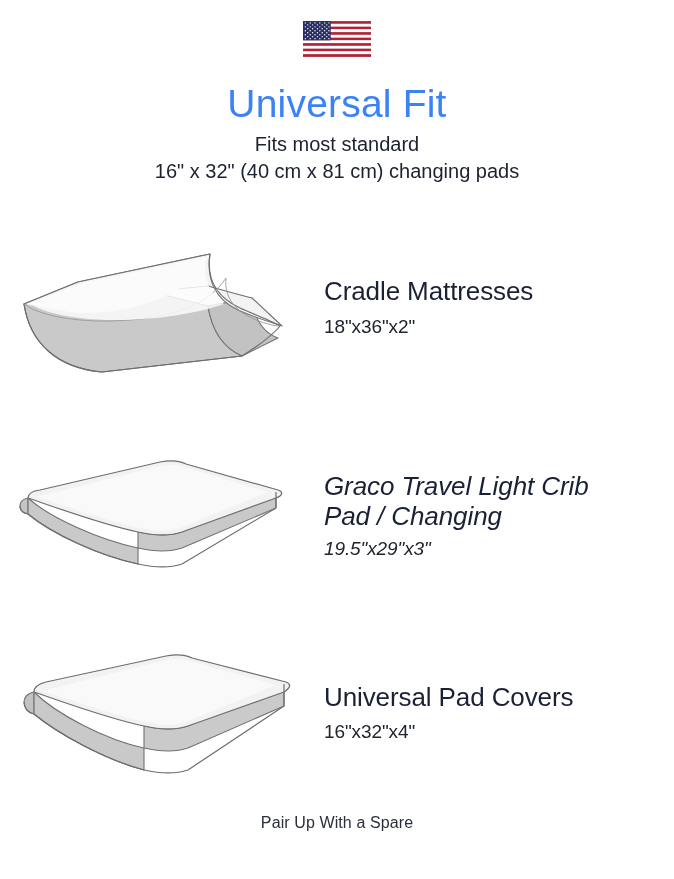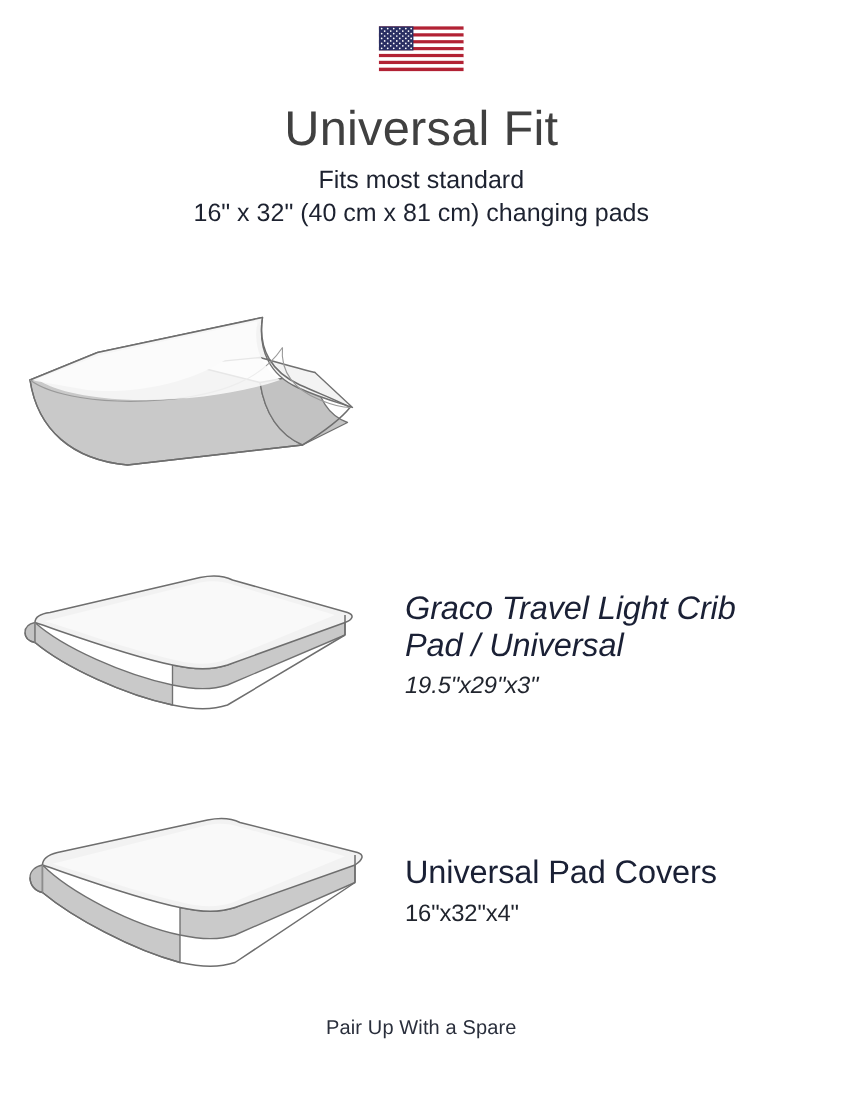--- a/index.html
+++ b/index.html
@@ -37,21 +37,21 @@
     position: absolute;
     left: 0;
     top: 82px;
     width: 674px;
     text-align: center;
   }
   .title {
     font-size: 39px;
     font-weight: 300;
     letter-spacing: 0.2px;
-    color: #404040;
+    color: #3b82f6;
     line-height: 1.15;
     margin: 0;
   }
   .subtitle {
     margin-top: 4px;
     font-size: 20px;
     font-weight: 400;
     color: #1d2230;
     line-height: 1.35;
   }
@@ -252,20 +252,24 @@
                C 48 136, 20 112, 14 72 Z" fill="none" stroke="#6e6e6e" stroke-width="1.2" stroke-linejoin="round"></path>
 
       <path d="M14 72 C 30 84, 70 92, 120 88 C 170 84, 200 70, 216 46" fill="none" stroke="#9a9a9a" stroke-width="0.9"></path>
 
       <path d="M216 46 C 214 66, 226 80, 246 88 C 256 92, 266 94, 270 94" fill="none" stroke="#9a9a9a" stroke-width="0.9"></path>
 
       <path d="M20 71 L 70 52 L 196 25 C 192 46, 200 62, 214 72
                C 180 84, 120 92, 70 86 C 46 83, 28 78, 20 71 Z" fill="#fbfbfb" stroke="none" opacity="0.85"></path>
     </svg>
   </div>
+  <div class="info">
+    <div class="prod-name">Cradle Mattresses</div>
+    <div class="prod-dims">18"x36"x2"</div>
+  </div>
 </div>
 
 <div class="row" id="row-1">
   <div class="art">
     <svg width="300" height="120" viewBox="0 0 300 120" aria-hidden="true">
 
       <path d="M10 50
                C 10 46, 13 43, 18 42
                L 18 58
                C 13 57, 10 54, 10 50 Z" fill="#c4c4c4" stroke="#717171" stroke-width="1.1" stroke-linejoin="round"></path>
@@ -294,21 +298,21 @@
                C 42 78, 90 100, 128 108
                C 146 112, 160 112, 172 108
                L 266 52" fill="none" stroke="#6e6e6e" stroke-width="1.2" stroke-linejoin="round"></path>
       <path d="M266 52 L 266 36" fill="none" stroke="#6e6e6e" stroke-width="1.2"></path>
       <path d="M18 42 L 18 58" fill="none" stroke="#8d8d8d" stroke-width="0.9"></path>
     </svg>
   </div>
   <div class="info">
     <div class="prod-name">
       <div>Graco Travel Light Crib</div>
-      <div>Pad / Universal</div>
+      <div>Pad / Changing</div>
     </div>
     <div class="prod-dims">19.5"x29"x3"</div>
   </div>
 </div>
 
 <div class="row" id="row-2">
   <div class="art">
     <svg width="300" height="125" viewBox="0 0 300 125" aria-hidden="true">
 
       <path d="M14 52

